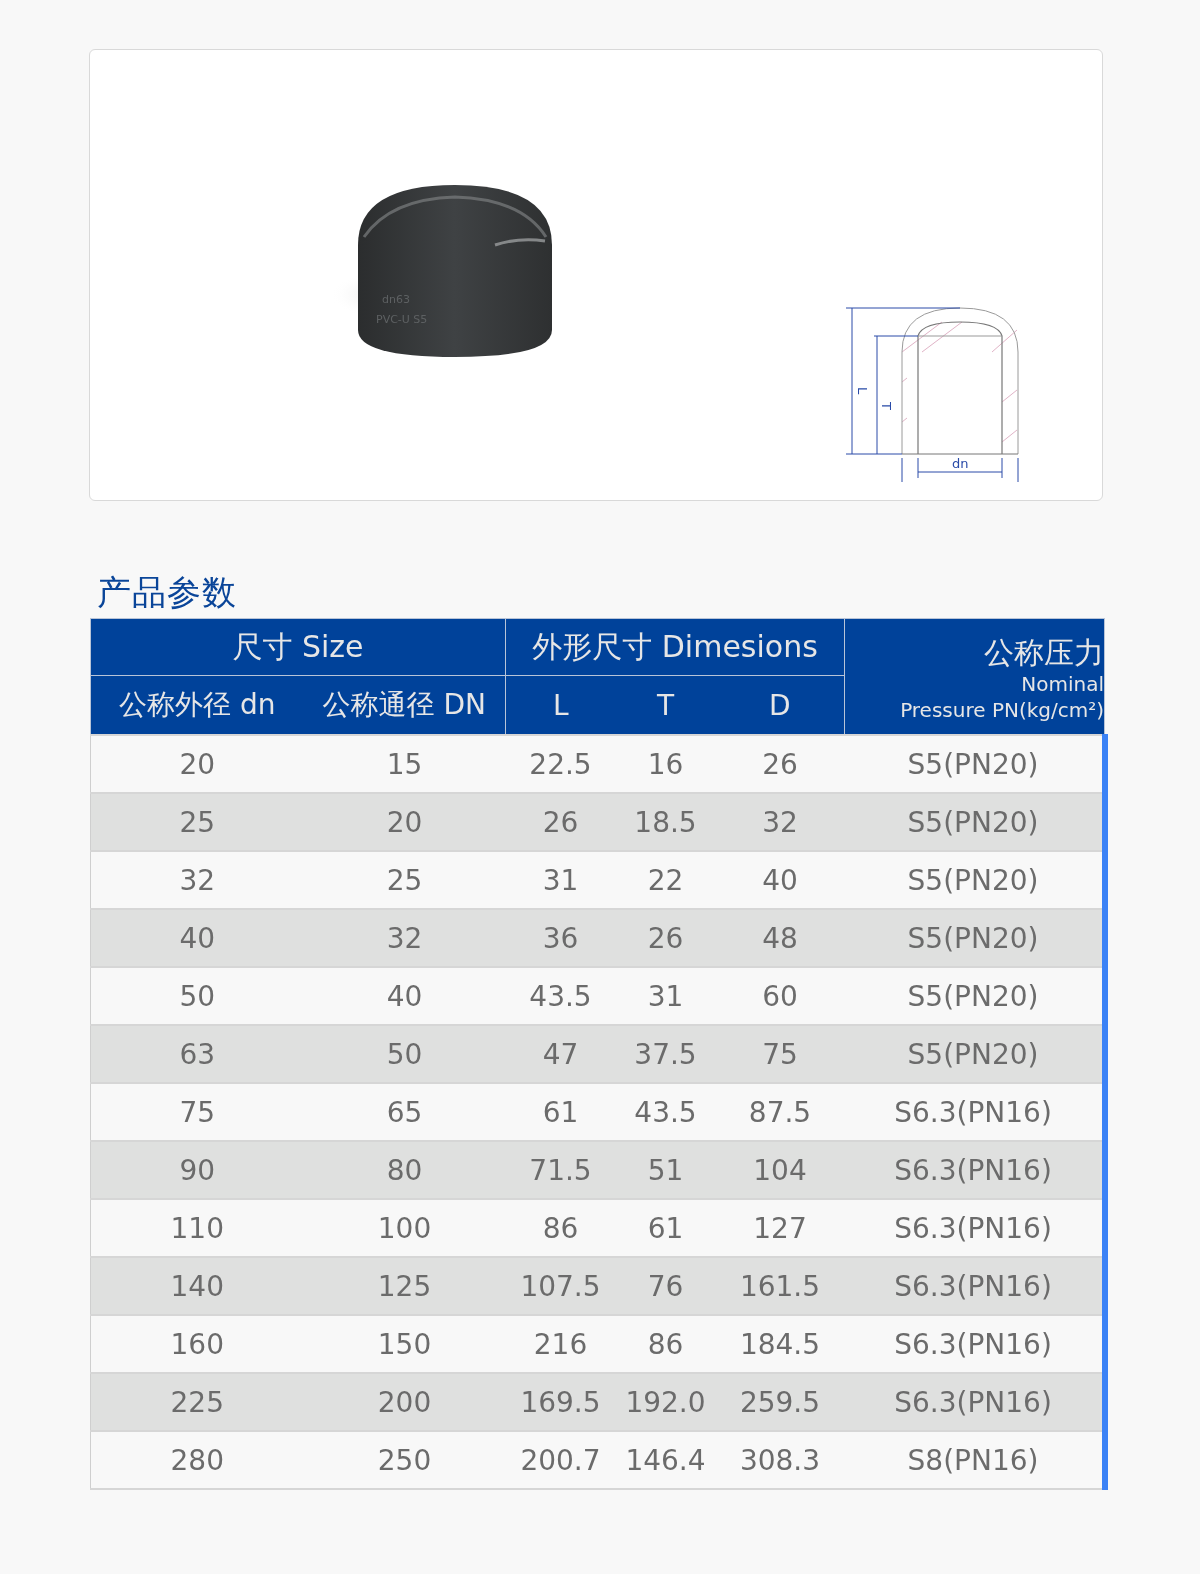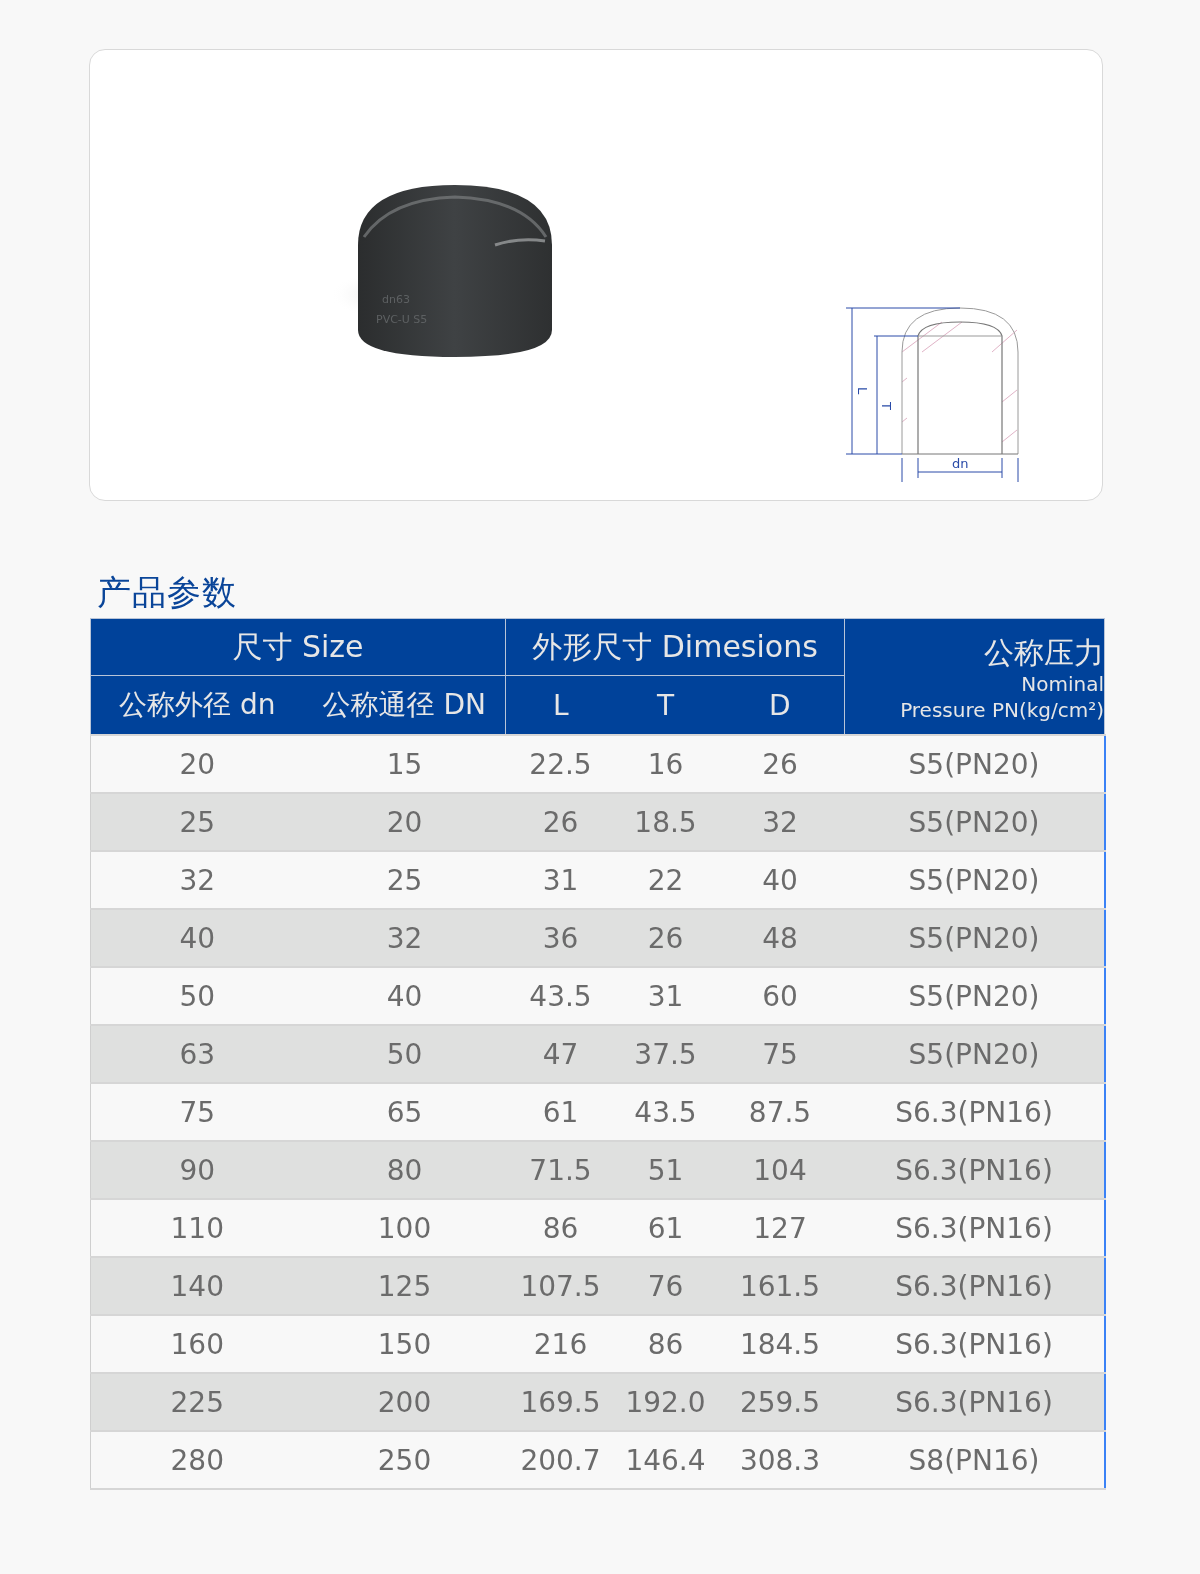--- a/index.html
+++ b/index.html
@@ -4,21 +4,21 @@
 <style>
   html, body { margin: 0; padding: 0; }
   body {
     width: 1200px; height: 1574px;
     background: #f8f8f8;
     font-family: "DejaVu Sans", "Liberation Sans", sans-serif;
     position: relative; overflow: hidden;
   }
   .image-card {
     position: absolute; left: 89px; top: 49px; width: 1014px; height: 452px;
-    background: #ffffff; border: 1px solid #d9d9d9; border-radius: 16px;
+    background: #ffffff; border: 1px solid #d9d9d9; border-radius: 6px;
     box-sizing: border-box;
   }
   .product-photo { position: absolute; left: 200px; top: 125px; width: 280px; height: 200px; }
   .drawing { position: absolute; left: 732px; top: 232px; width: 220px; height: 200px; }
   .section-title {
     position: absolute; left: 89px; top: 562px;
     font-size: 34px; color: #0a4599; letter-spacing: 1px; margin: 8px; font-weight: normal;
   }
   .spec-table {
     position: absolute; left: 90px; top: 618px; width: 1014px;
@@ -32,21 +32,21 @@
   .spec-table .h2 th { height: 58px; font-size: 28px; }
   .spec-table th.pressure { vertical-align: middle; text-align: right; }
   .pressure .p-main { display:block; font-size: 30px; line-height: 36px; margin-top: 4px; }
   .pressure .p-sub { display:block; font-size: 20px; line-height: 26px; }
   .spec-table th.no-vborder-r { border-right: none; }
   .spec-table th.no-vborder-l { border-left: none; }
   .spec-table td {
     height: 56px; font-size: 28px; color: #6b6b6b; text-align: center;
     border-top: 2px solid #d6d6d6; padding: 0;
   }
-  .spec-table tbody tr { border-left: 1px solid #cfcfcf; border-right: 2px solid #3b82f6; }
+  .spec-table tbody tr { border-left: 1px solid #cfcfcf; border-right: 6px solid #3b82f6; }
   .spec-table tbody tr:nth-child(odd) td { background: #f8f8f8; }
   .spec-table tbody tr:nth-child(even) td { background: #dfe0df; }
   .spec-table tbody tr:last-child td { border-bottom: 2px solid #d6d6d6; }
 </style>
 </head>
 <body>
 
 <div class="image-card">
   <svg class="product-photo" viewBox="0 0 280 200">
     <defs>

